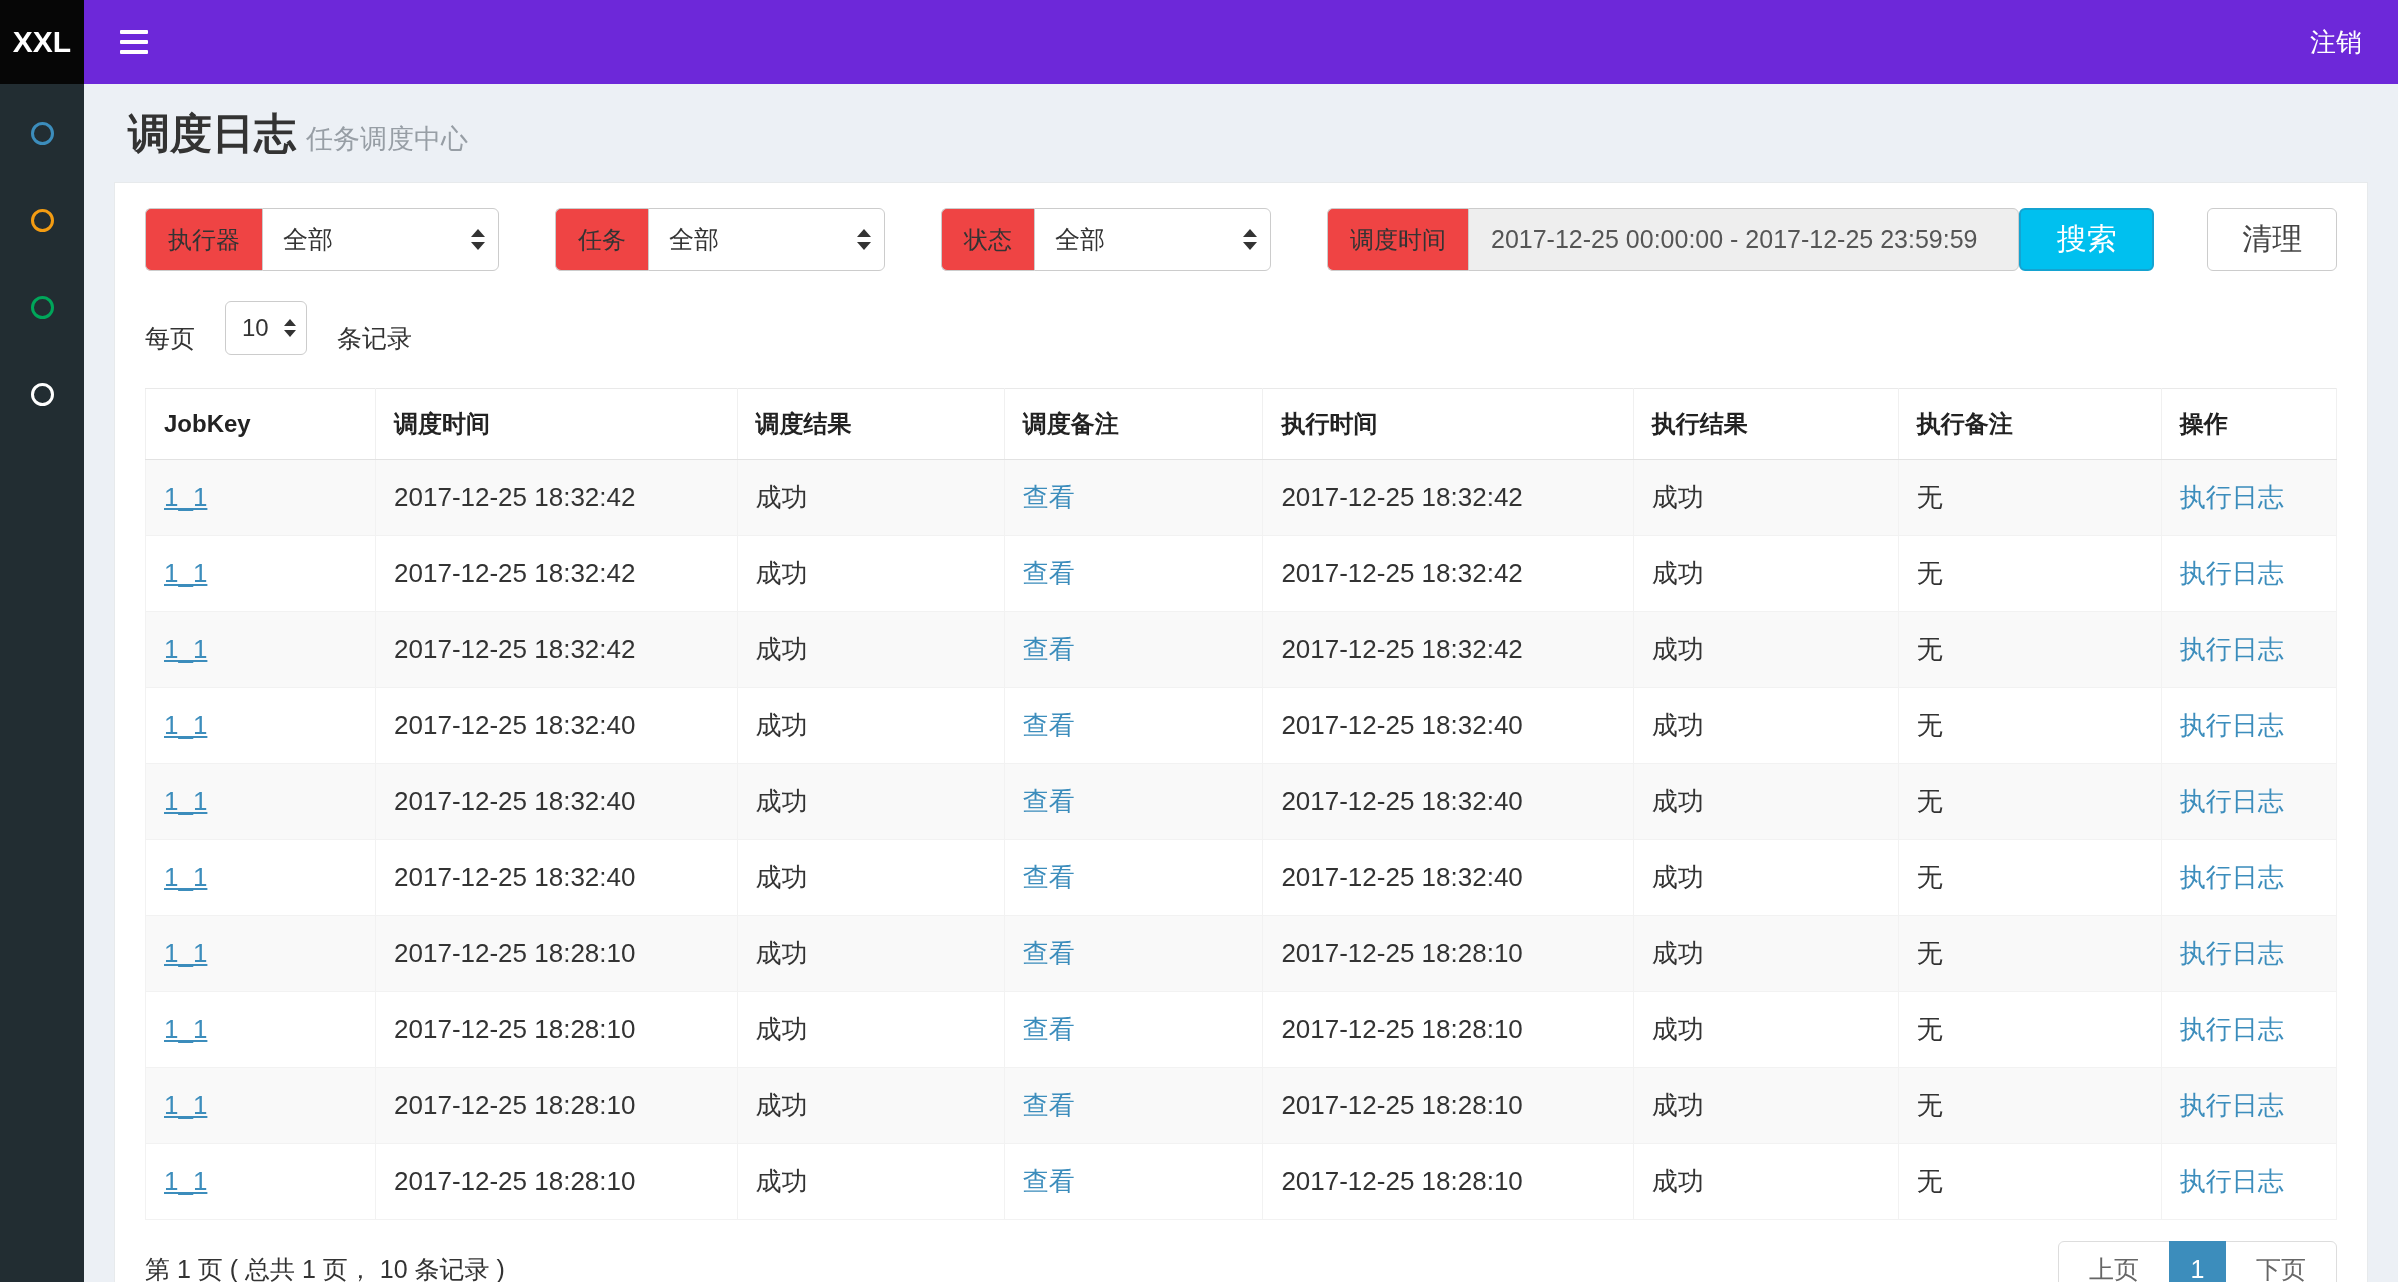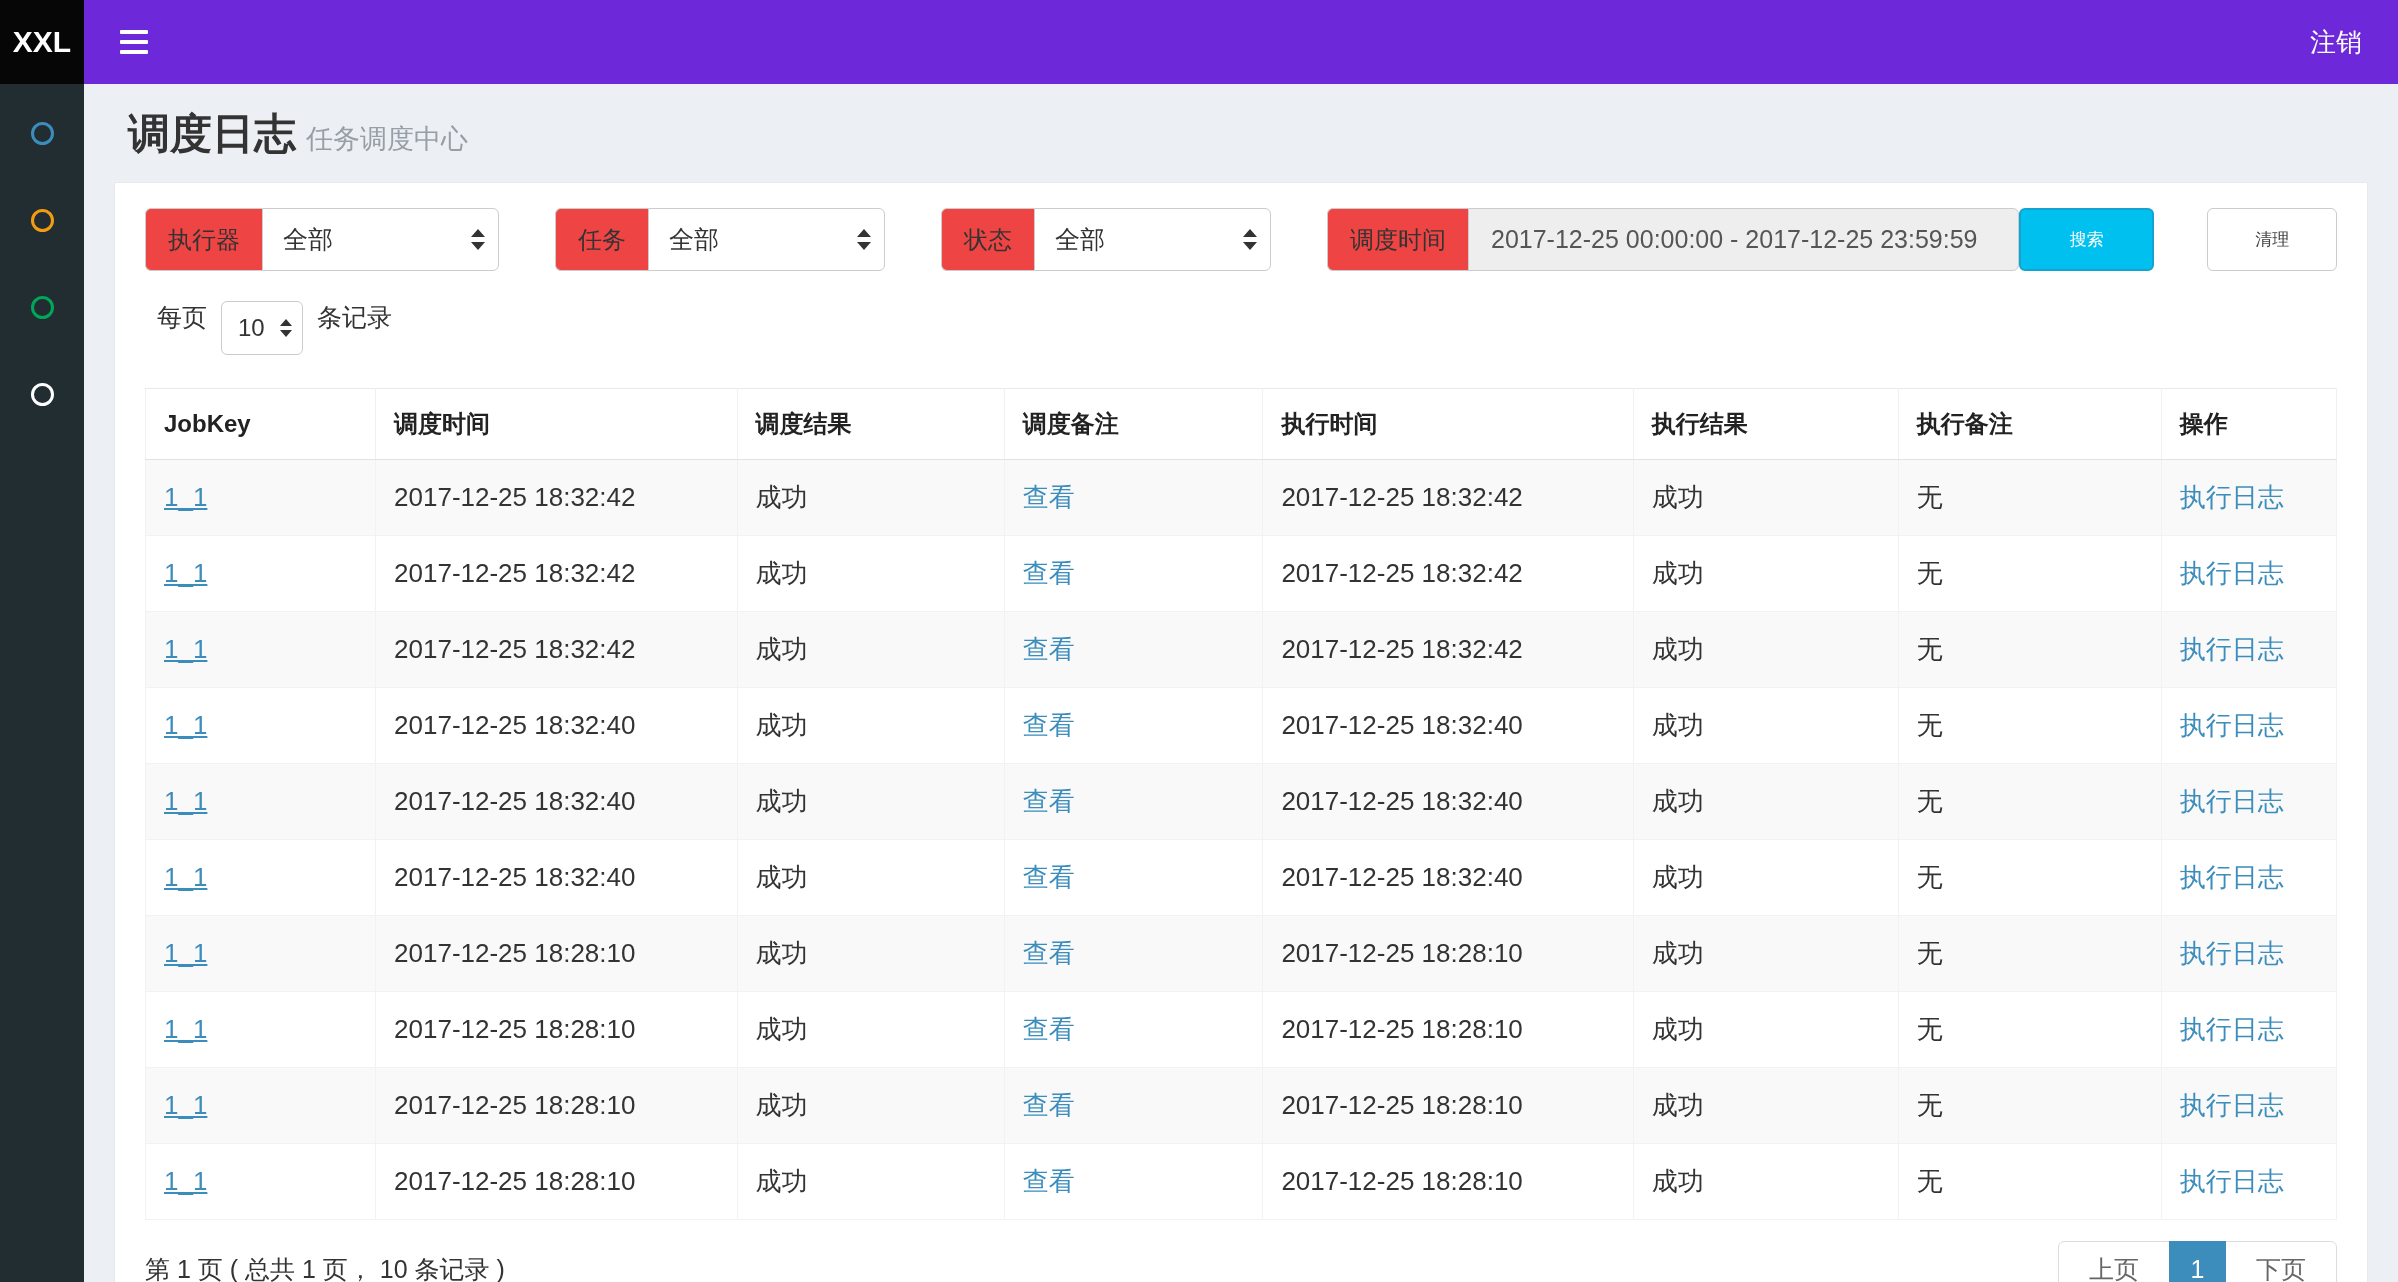--- a/index.html
+++ b/index.html
@@ -37,26 +37,26 @@
   .filters { display: flex; align-items: stretch; height: 63px; }
   .ig { display: flex; }
   .ig-gap { margin-right: 56px; }
   .ig-label { background: #ef4444; border: 1px solid #ccc; border-right: none; display: flex; align-items: center; padding: 0 22px; font-size: 24px; color: #333; border-radius: 6px 0 0 6px; white-space: nowrap; }
   .ig-select { border: 1px solid #ccc; background: #fff; display: flex; align-items: center; justify-content: space-between; width: 237px; padding: 0 13px 0 20px; font-size: 25px; border-radius: 0 6px 6px 0; cursor: pointer; }
   .stepper { display: flex; flex-direction: column; align-items: center; gap: 5px; }
   .tri-up { width: 0; height: 0; border-left: 7px solid transparent; border-right: 7px solid transparent; border-bottom: 8px solid #333; }
   .tri-down { width: 0; height: 0; border-left: 7px solid transparent; border-right: 7px solid transparent; border-top: 8px solid #333; }
   .time-input { width: 551px; background: #eee; border: 1px solid #ccc; padding: 0 22px; color: #555; font-size: 25px; border-radius: 0 6px 6px 0; font-family: "Liberation Sans", "DejaVu Sans", sans-serif; outline: none; }
   .flex-spacer { flex: 1; }
-  .btn { height: 63px; display: flex; align-items: center; justify-content: center; font-size: 17px; border-radius: 6px; cursor: pointer; }
+  .btn { height: 63px; display: flex; align-items: center; justify-content: center; font-size: 30px; border-radius: 6px; cursor: pointer; }
   .btn-search { width: 139px; background: #00c0ef; color: #fff; border: 2px solid #14a3d1; }
   .btn-clear { width: 133px; margin-left: 53px; background: #fff; color: #444; border: 1px solid #ccc; }
 
   
-  .perpage { margin-top: 30px; display: flex; align-items: flex-start; gap: 14px; font-size: 25px; color: #333; margin-left: 12px; }
+  .perpage { margin-top: 30px; display: flex; align-items: flex-end; gap: 30px; font-size: 25px; color: #333; }
   .pp-select { height: 54px; width: 82px; border: 1px solid #ccc; border-radius: 6px; background: #fff; display: flex; align-items: center; justify-content: space-between; padding: 0 10px 0 16px; font-size: 24px; cursor: pointer; }
   .pp-select .tri-up { border-left-width: 6px; border-right-width: 6px; border-bottom-width: 7px; }
   .pp-select .tri-down { border-left-width: 6px; border-right-width: 6px; border-top-width: 7px; }
   .pp-select .stepper { gap: 4px; }
 
   
   .log-table { margin-top: 33px; width: 100%; border-collapse: collapse; table-layout: fixed; }
   .log-table th { font-size: 24px; font-weight: 700; color: #222; text-align: left; padding: 19px 18px; background: #fff; border: 1px solid #f0f0f0; border-top-color: #e9e9e9; border-bottom-color: #e2e2e2; cursor: pointer; }
   .log-table td { font-size: 26px; color: #333; padding: 20px 18px; border: 1px solid #f2f2f2; background: #fff; overflow: hidden; white-space: nowrap; }
   .log-table tbody tr:nth-child(odd) td { background: #f9f9f9; }

